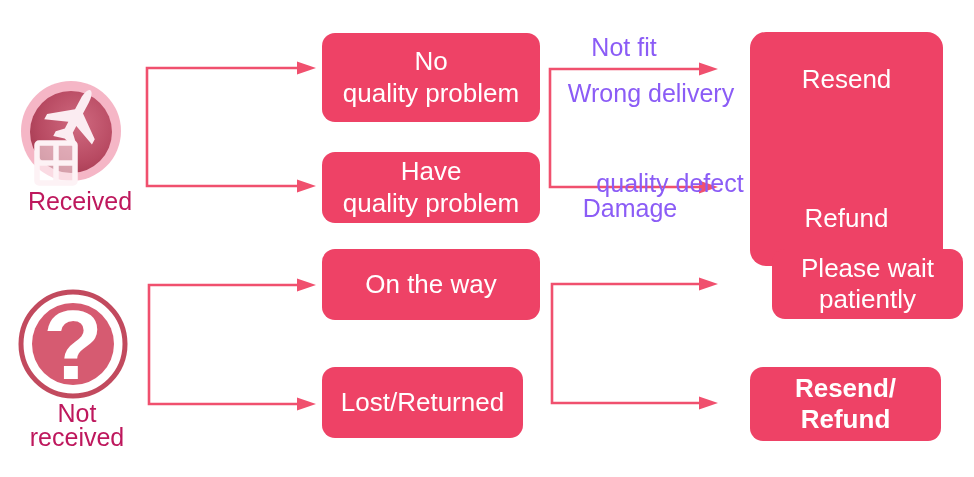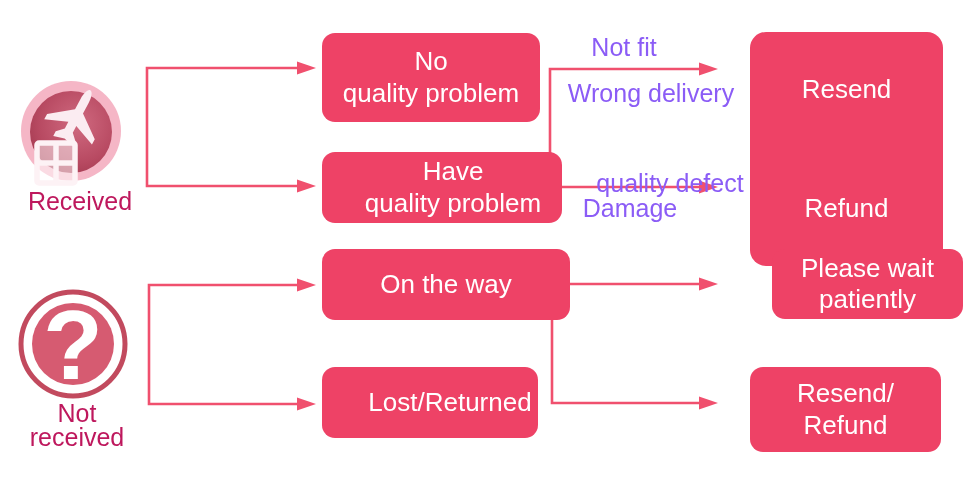--- a/index.html
+++ b/index.html
@@ -7,30 +7,30 @@
     position:relative;width:974px;height:477px;background:#ffffff;
     font-family:"Liberation Sans",sans-serif;overflow:hidden;
   }
   .layer{position:absolute;left:0;top:0;}
   .box{
     position:absolute;background:#ee4266;color:#ffffff;border-radius:13px;
     display:flex;align-items:center;justify-content:center;text-align:center;
     font-size:26px;line-height:1.2;white-space:pre-line;
   }
   #b-no{left:322px;top:33px;width:218px;height:89px;}
-  #b-have{left:322px;top:152px;width:218px;height:71px;padding-left:22px;}
+  #b-have{left:322px;top:152px;width:218px;height:71px;}
   #b-outcome{
     left:750px;top:32px;width:193px;height:234px;border-radius:16px;
     flex-direction:column;justify-content:space-between;
-    padding:42px 0;box-sizing:border-box;
+    padding:32px 0;box-sizing:border-box;
   }
-  #b-ontheway{left:322px;top:249px;width:248px;height:71px;}
-  #b-lost{left:322px;top:367px;width:176px;height:71px;padding-left:40px;}
+  #b-ontheway{left:322px;top:249px;width:218px;height:71px;}
+  #b-lost{left:322px;top:367px;width:201px;height:71px;}
   #b-wait{left:772px;top:249px;width:191px;height:70px;}
-  #b-resendrefund{left:750px;top:367px;width:191px;height:85px;}
+  #b-resendrefund{left:750px;top:367px;width:191px;height:74px;font-weight:bold;}
 
   .rlabel{
     position:absolute;transform:translateX(-50%);white-space:nowrap;
     color:#8b5cf6;font-size:25px;
   }
   #l-notfit{left:624px;top:33px;}
   #l-wrong{left:651px;top:79px;}
   #l-defect{left:670px;top:144px;margin-top:25px;}
   #l-damage{left:630px;top:194px;}
 

